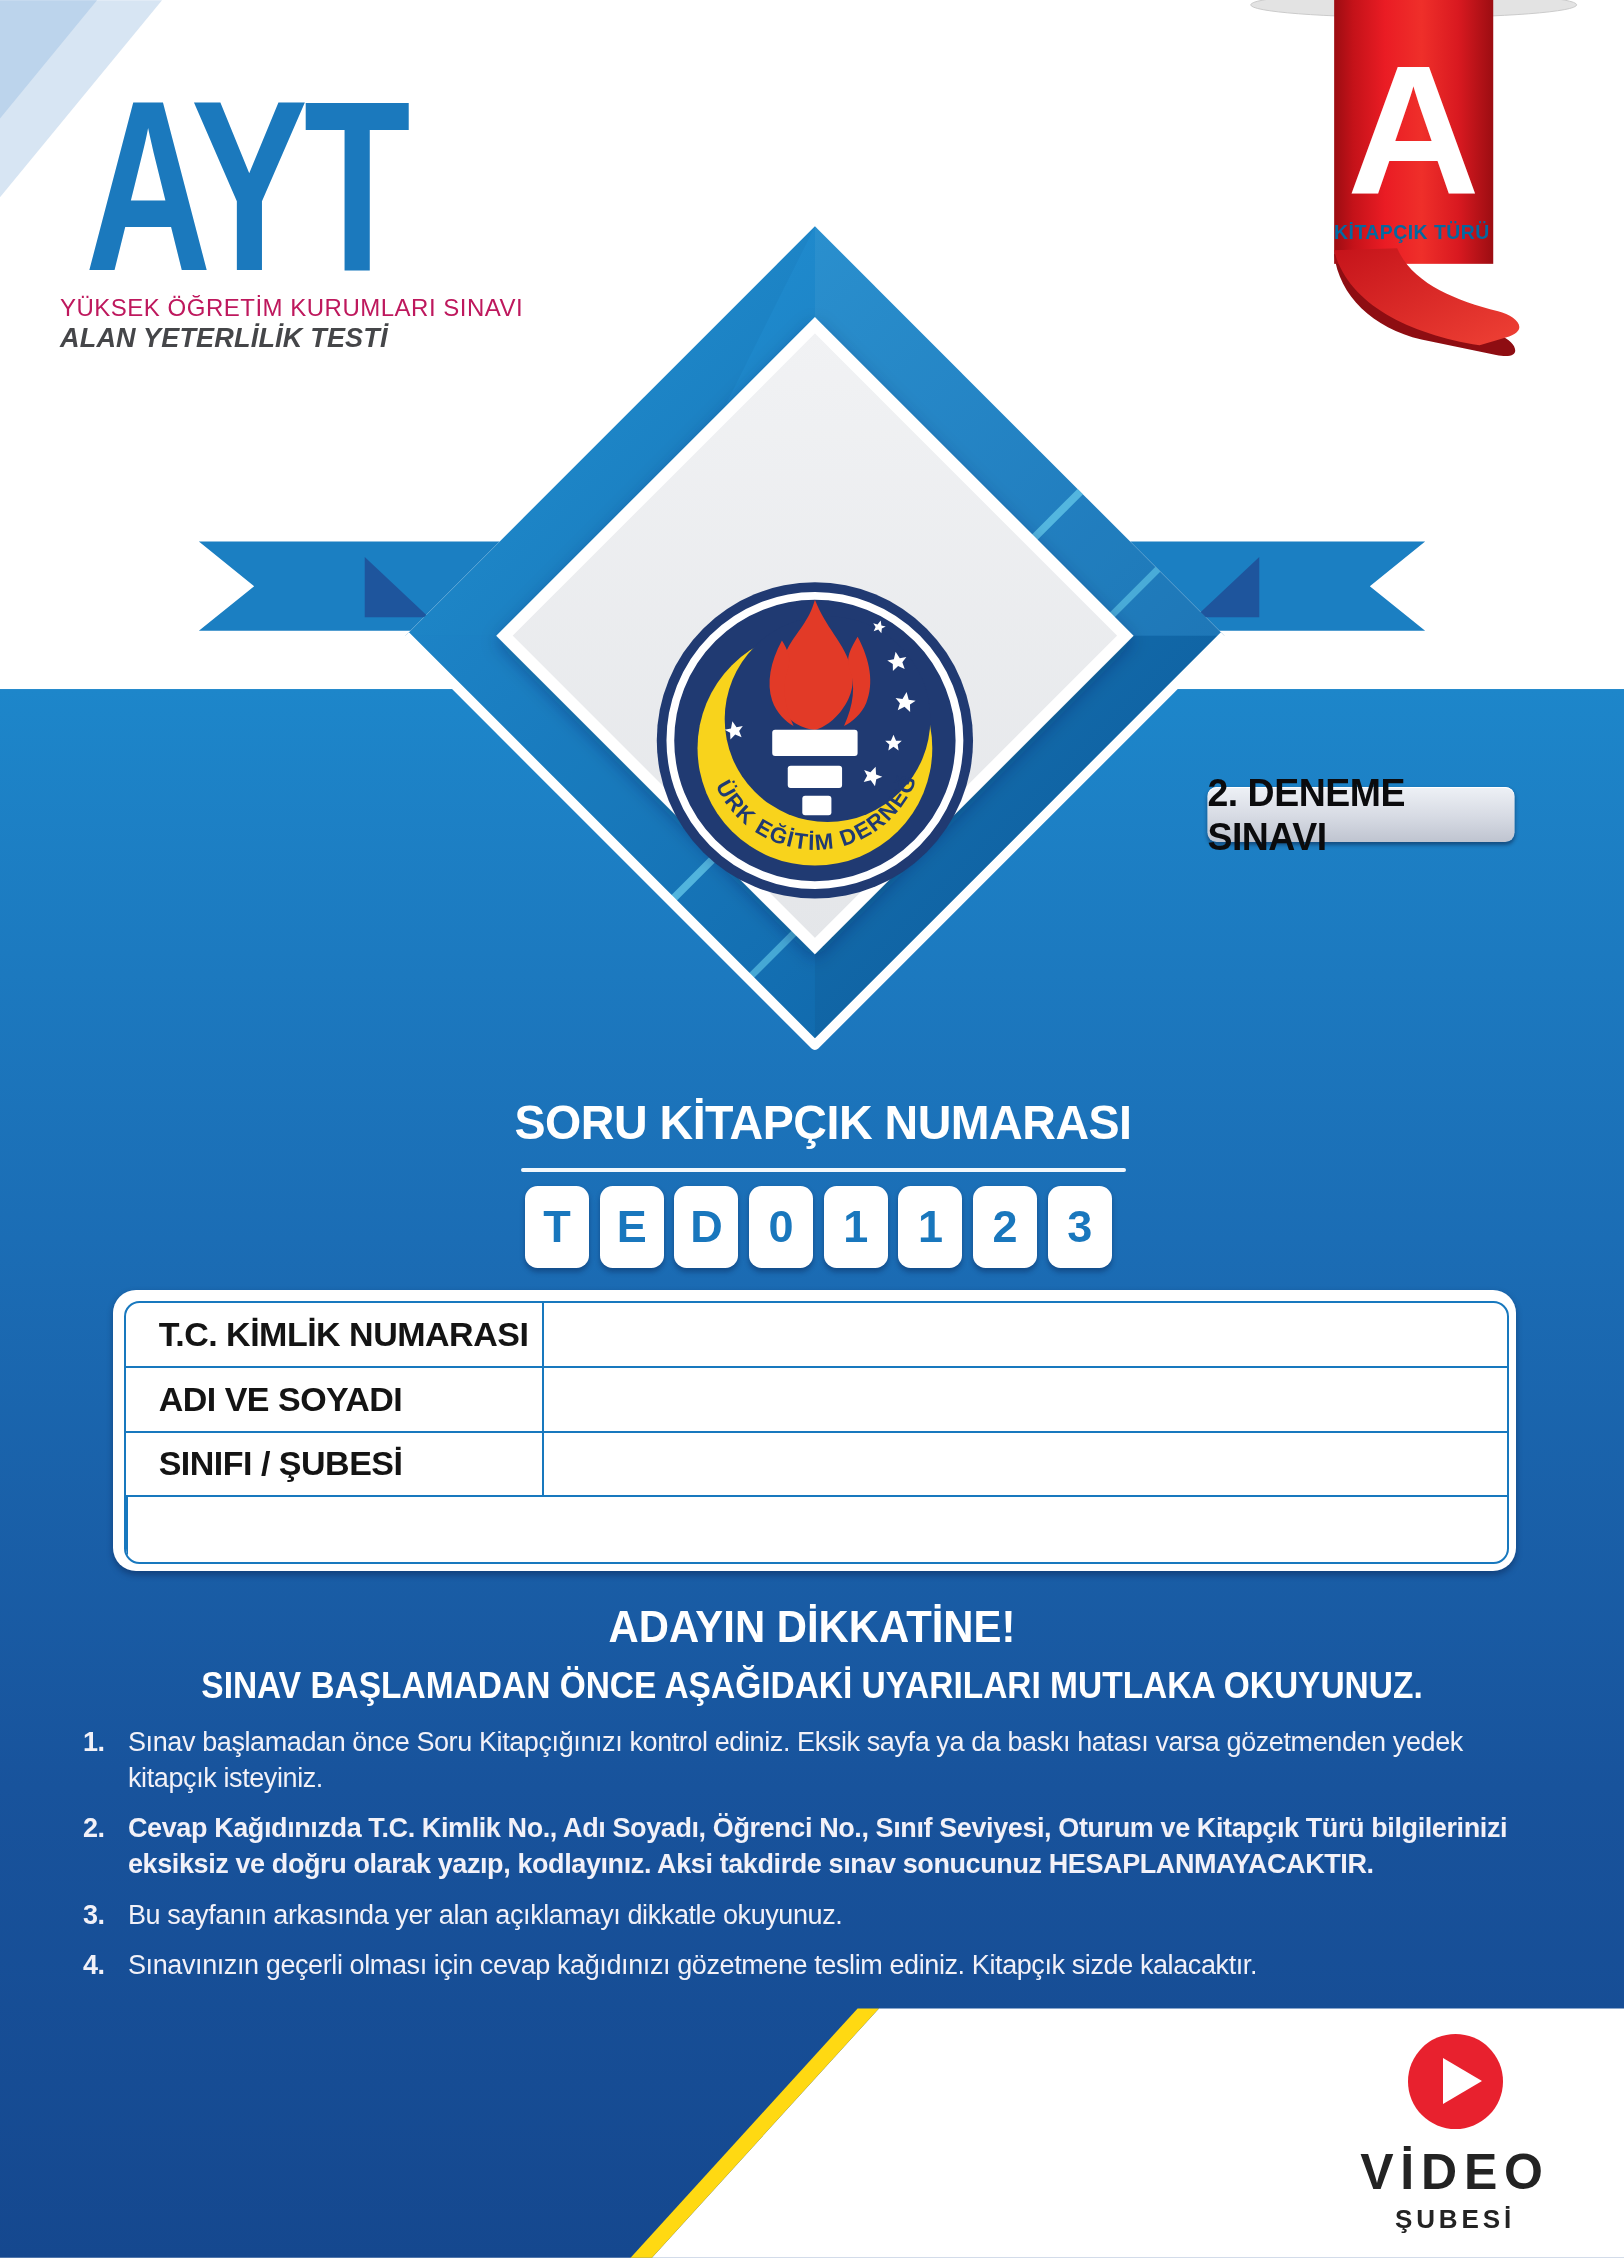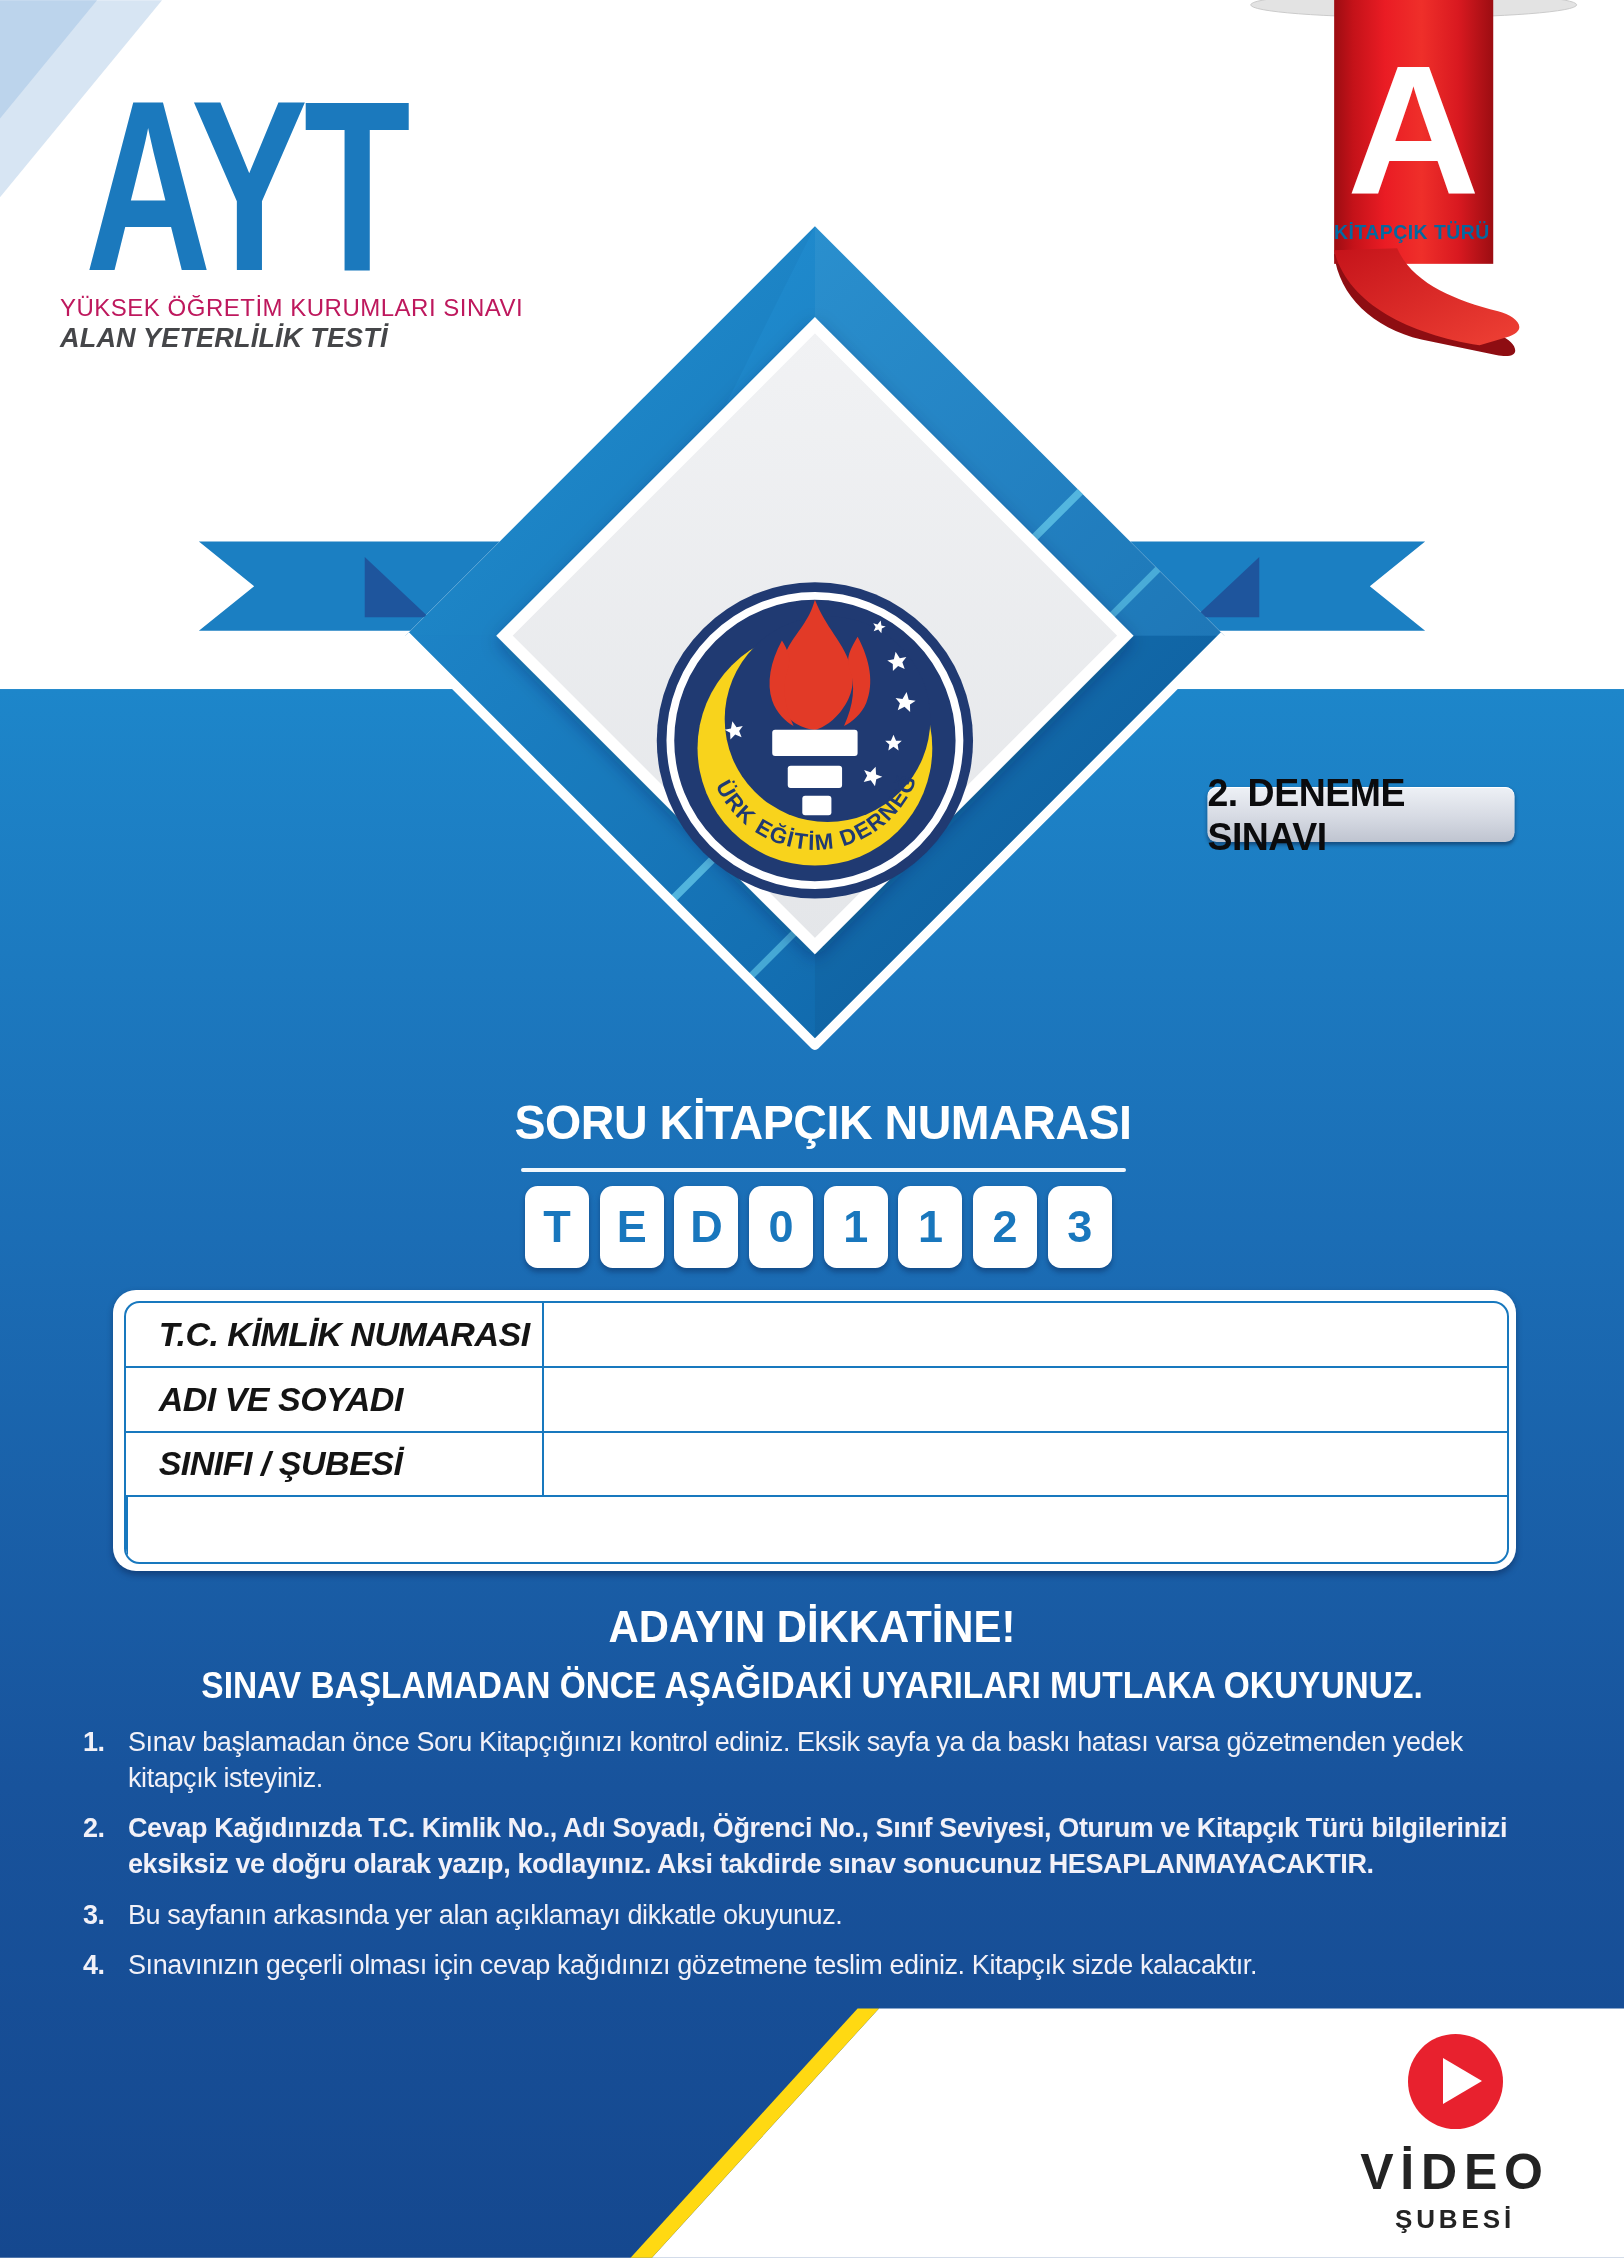--- a/index.html
+++ b/index.html
@@ -54,21 +54,21 @@
     font-size:45px; font-weight:bold; color:#1977bd;
   }
 
   
   .form-card{
     left:113px; top:1290px; width:1403px; height:281px; background:#fff;
     border-radius:23px; box-shadow:0 3.9px 6.8px rgba(5,15,50,.35); padding:10.7px; box-sizing:border-box;
   }
   .form-inner{
     width:100%; height:100%; border:2.9px solid #1878be; border-radius:15.5px;
-    display:grid; grid-template-columns:416px 1fr; grid-auto-rows:1fr; overflow:hidden;font-style:italic;
+    display:grid; grid-template-columns:416px 1fr; grid-auto-rows:1fr; overflow:hidden;
   }
   .form-label{
     display:flex; align-items:center; padding-left:33px;
     font-size:34px; font-weight:bold; color:#141414; letter-spacing:-0.5px;
     border-bottom:2.9px solid #1878be; white-space:nowrap;
   }
   .form-value{border-bottom:2.9px solid #1878be; border-left:2.9px solid #1878be;}
   .row-last{border-bottom:none;}
 
   

